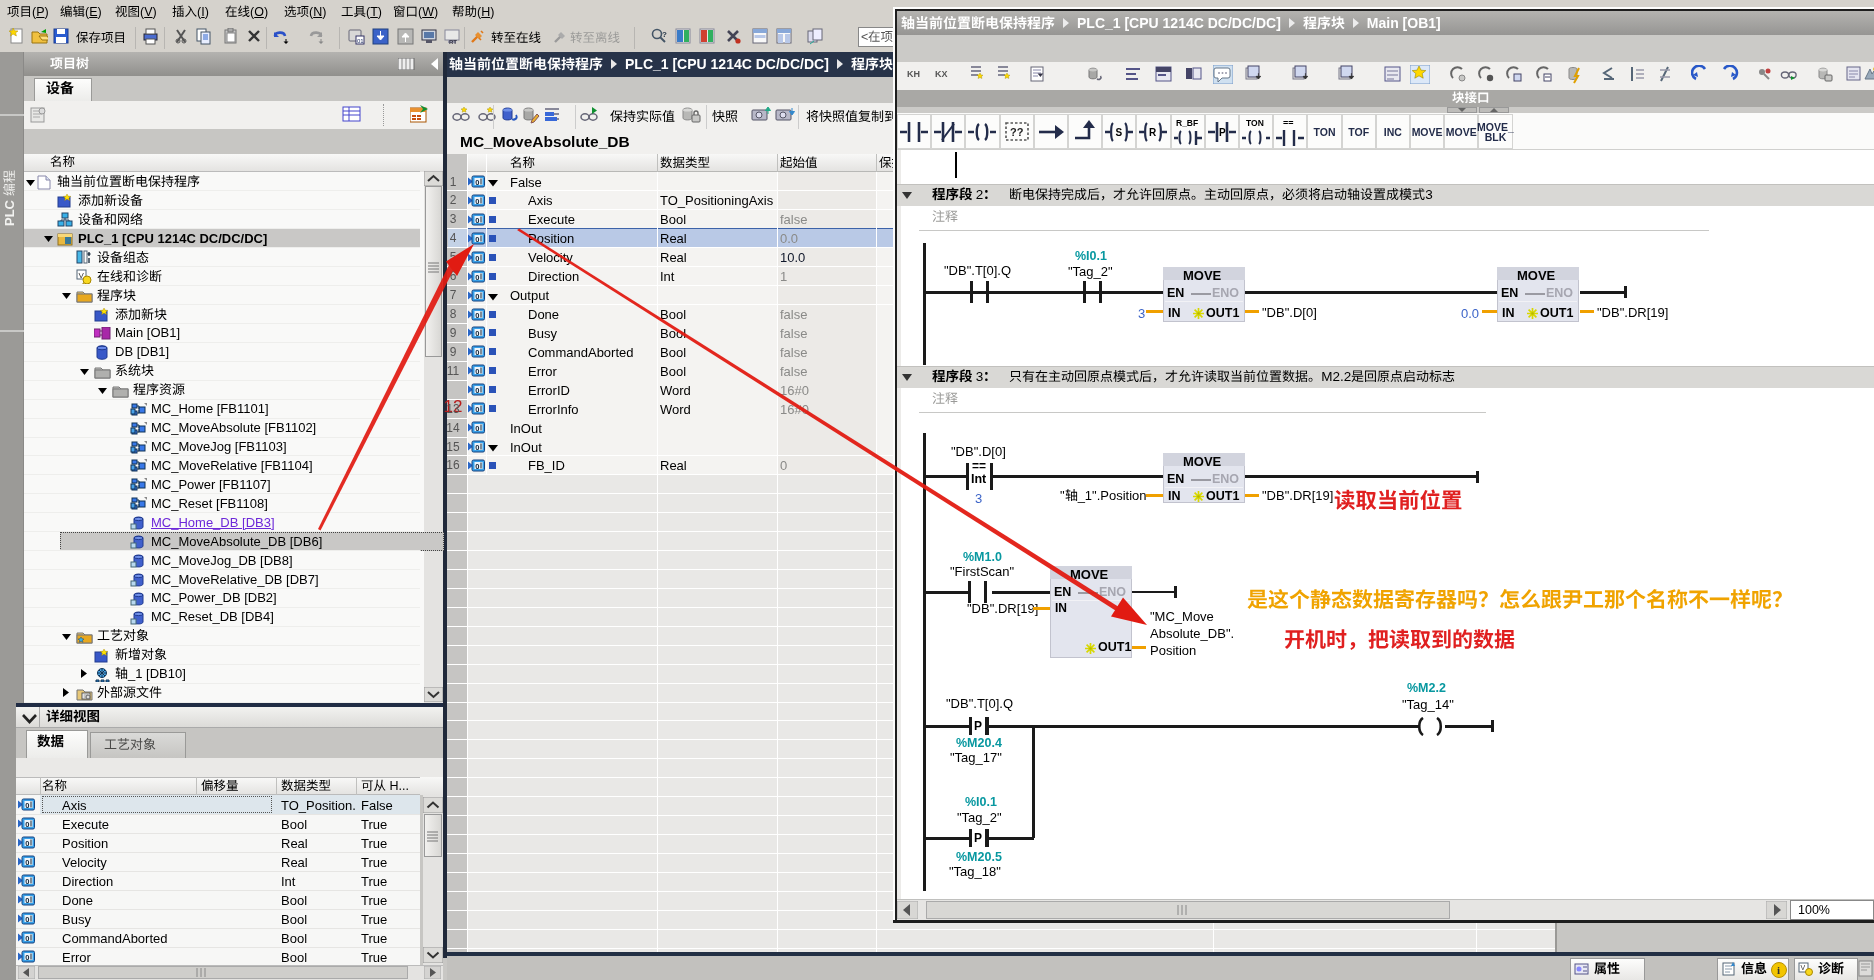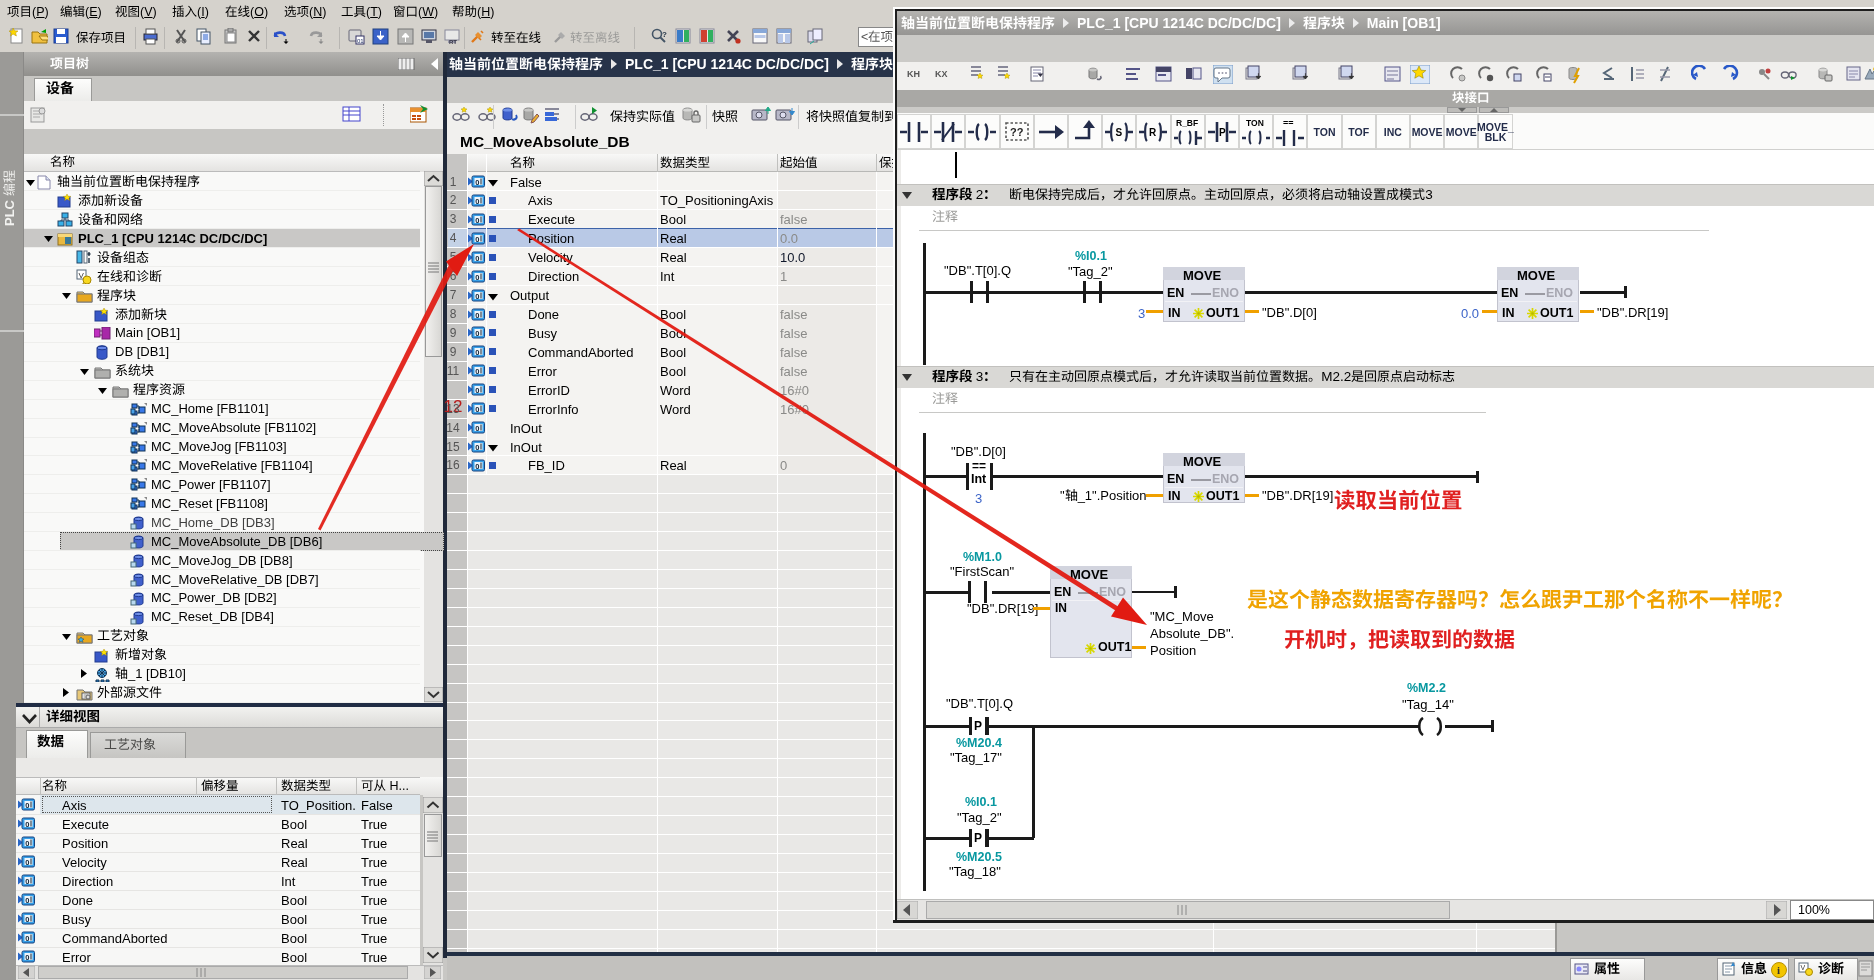--- a/index.html
+++ b/index.html
@@ -473,21 +473,21 @@
     <rect x="9" y="5" width="6" height="6" fill="#3878e8" stroke="#135"></rect>
     <path d="M7 4h2v3M7 11h2v-3" fill="none" stroke="#135"></path>
     <rect x="1" y="7" width="4" height="5" fill="#48a0e8" stroke="#135"></rect>
   </svg>
 <div style="left:151px;top:495.81px;position:absolute;white-space:nowrap;font-size:13px;color:#000;"><span>MC_Reset [FB1108]</span></div>
 <svg style="position:absolute;left:130px;top:515.24px" width="16" height="15">
     <path d="M4 4c0-2.6 9-2.6 9 0v8c0 2.6-9 2.6-9 0z" fill="#4060cc" stroke="#203a90"></path>
     <ellipse cx="8.5" cy="4" rx="4.5" ry="1.6" fill="#7090e8" stroke="#203a90"></ellipse>
     <rect x="1" y="9" width="5" height="5" fill="#b8d8f0" stroke="#467"></rect>
   </svg>
-<div style="left:151px;top:514.74px;position:absolute;white-space:nowrap;font-size:13px;color:#404040;"><span>MC_Home_DB [DB3]</span></div>
+<div style="left:151px;top:514.74px;position:absolute;white-space:nowrap;font-size:13px;color:#6d28d9;text-decoration:underline;"><span>MC_Home_DB [DB3]</span></div>
 <svg style="position:absolute;left:130px;top:534.17px" width="16" height="15">
     <path d="M4 4c0-2.6 9-2.6 9 0v8c0 2.6-9 2.6-9 0z" fill="#4060cc" stroke="#203a90"></path>
     <ellipse cx="8.5" cy="4" rx="4.5" ry="1.6" fill="#7090e8" stroke="#203a90"></ellipse>
     <rect x="1" y="9" width="5" height="5" fill="#b8d8f0" stroke="#467"></rect>
   </svg>
 <div style="left:151px;top:533.67px;position:absolute;white-space:nowrap;font-size:13px;color:#000;"><span>MC_MoveAbsolute_DB [DB6]</span></div>
 <svg style="position:absolute;left:130px;top:553.1px" width="16" height="15">
     <path d="M4 4c0-2.6 9-2.6 9 0v8c0 2.6-9 2.6-9 0z" fill="#4060cc" stroke="#203a90"></path>
     <ellipse cx="8.5" cy="4" rx="4.5" ry="1.6" fill="#7090e8" stroke="#203a90"></ellipse>
     <rect x="1" y="9" width="5" height="5" fill="#b8d8f0" stroke="#467"></rect>

